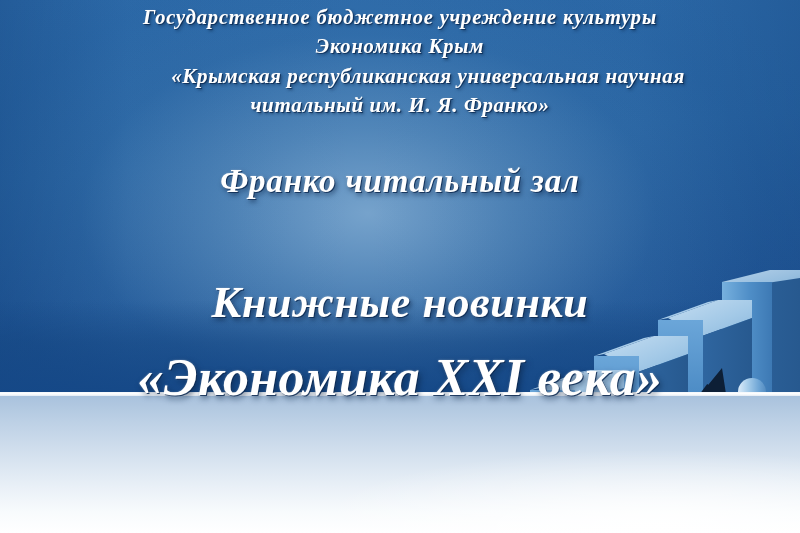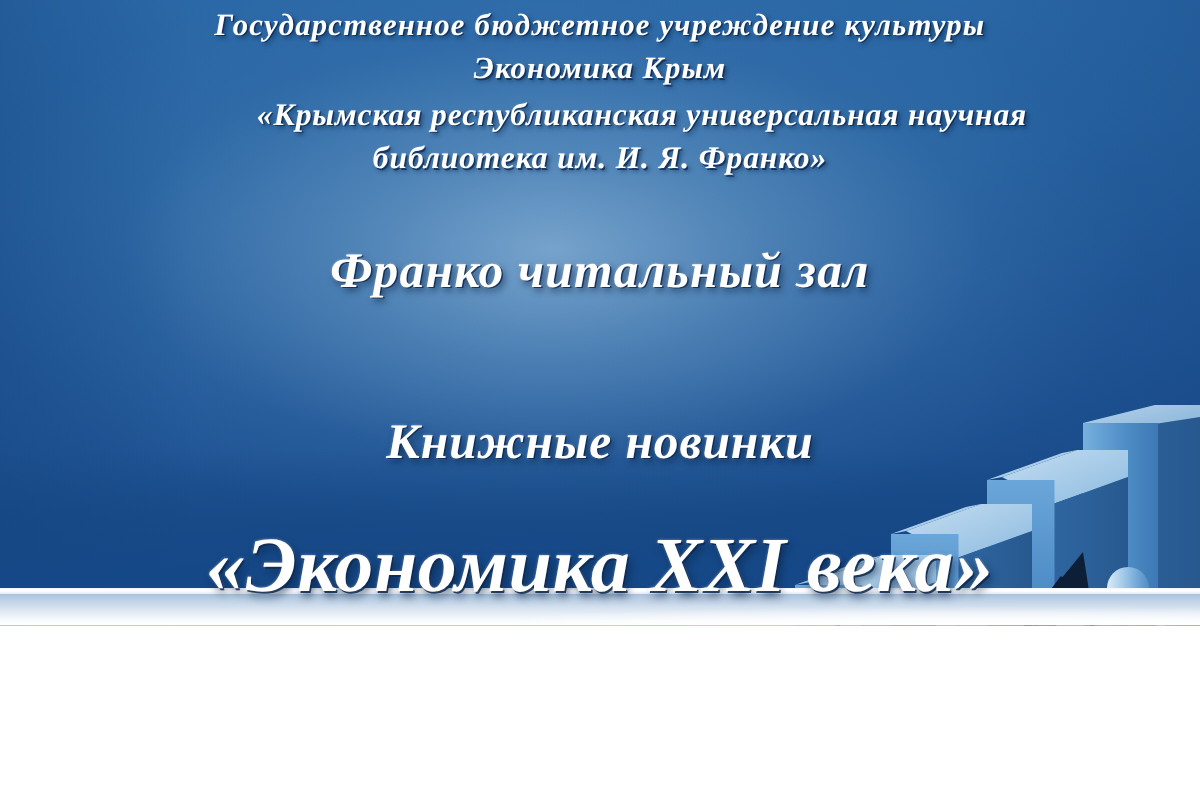--- a/index.html
+++ b/index.html
@@ -3,21 +3,21 @@
 <meta charset="utf-8">
 <style>
   html, body {
     margin: 0;
     padding: 0;
     background: #ffffff;
   }
   #poster {
     position: relative;
     width: 800px;
-    height: 417px;
+    height: 533px;
     overflow: hidden;
     font-family: "Liberation Serif", "DejaVu Serif", serif;
     background: #2d6aa6;
   }
 
   
   .bg-base {
     position: absolute;
     inset: 0;
     background:
@@ -90,21 +90,21 @@
     top: 163px;
     font-size: 33px;
     letter-spacing: 0.8px;
     text-shadow:
       1px 1px 0 rgba(10,40,80,0.8),
       2px 3px 5px rgba(8,32,66,0.6),
       0 0 2px rgba(255,255,255,0.4);
   }
   .novelty {
     top: 277px;
-    font-size: 33px;
+    font-size: 44px;
     letter-spacing: 0.6px;
     text-shadow:
       1px 1px 0 rgba(10,40,80,0.8),
       2px 3px 5px rgba(8,32,66,0.6),
       0 0 2px rgba(255,255,255,0.4);
   }
   .econ {
     top: 348px;
     font-size: 52px;
     letter-spacing: 0.4px;
@@ -257,20 +257,20 @@
     </svg>
   </div>
 
   <div class="divider-line"></div>
   <div class="lower-panel"></div>
 
   <div class="text-layer">
     <div class="txt org-1">Государственное бюджетное учреждение культуры</div>
     <div class="txt org-2">Экономика Крым</div>
     <div class="txt org-3">«Крымская республиканская универсальная научная</div>
-    <div class="txt org-4">библиотека им. И. Я. Франко»</div>
+    <div class="txt org-4">читальный им. И. Я. Франко»</div>
 
     <div class="txt hall">Франко читальный зал</div>
     <div class="txt novelty">Книжные новинки</div>
     <div class="txt econ">«Экономика XXI века»</div>
   </div>
 
 </div>
 
 </body></html>

